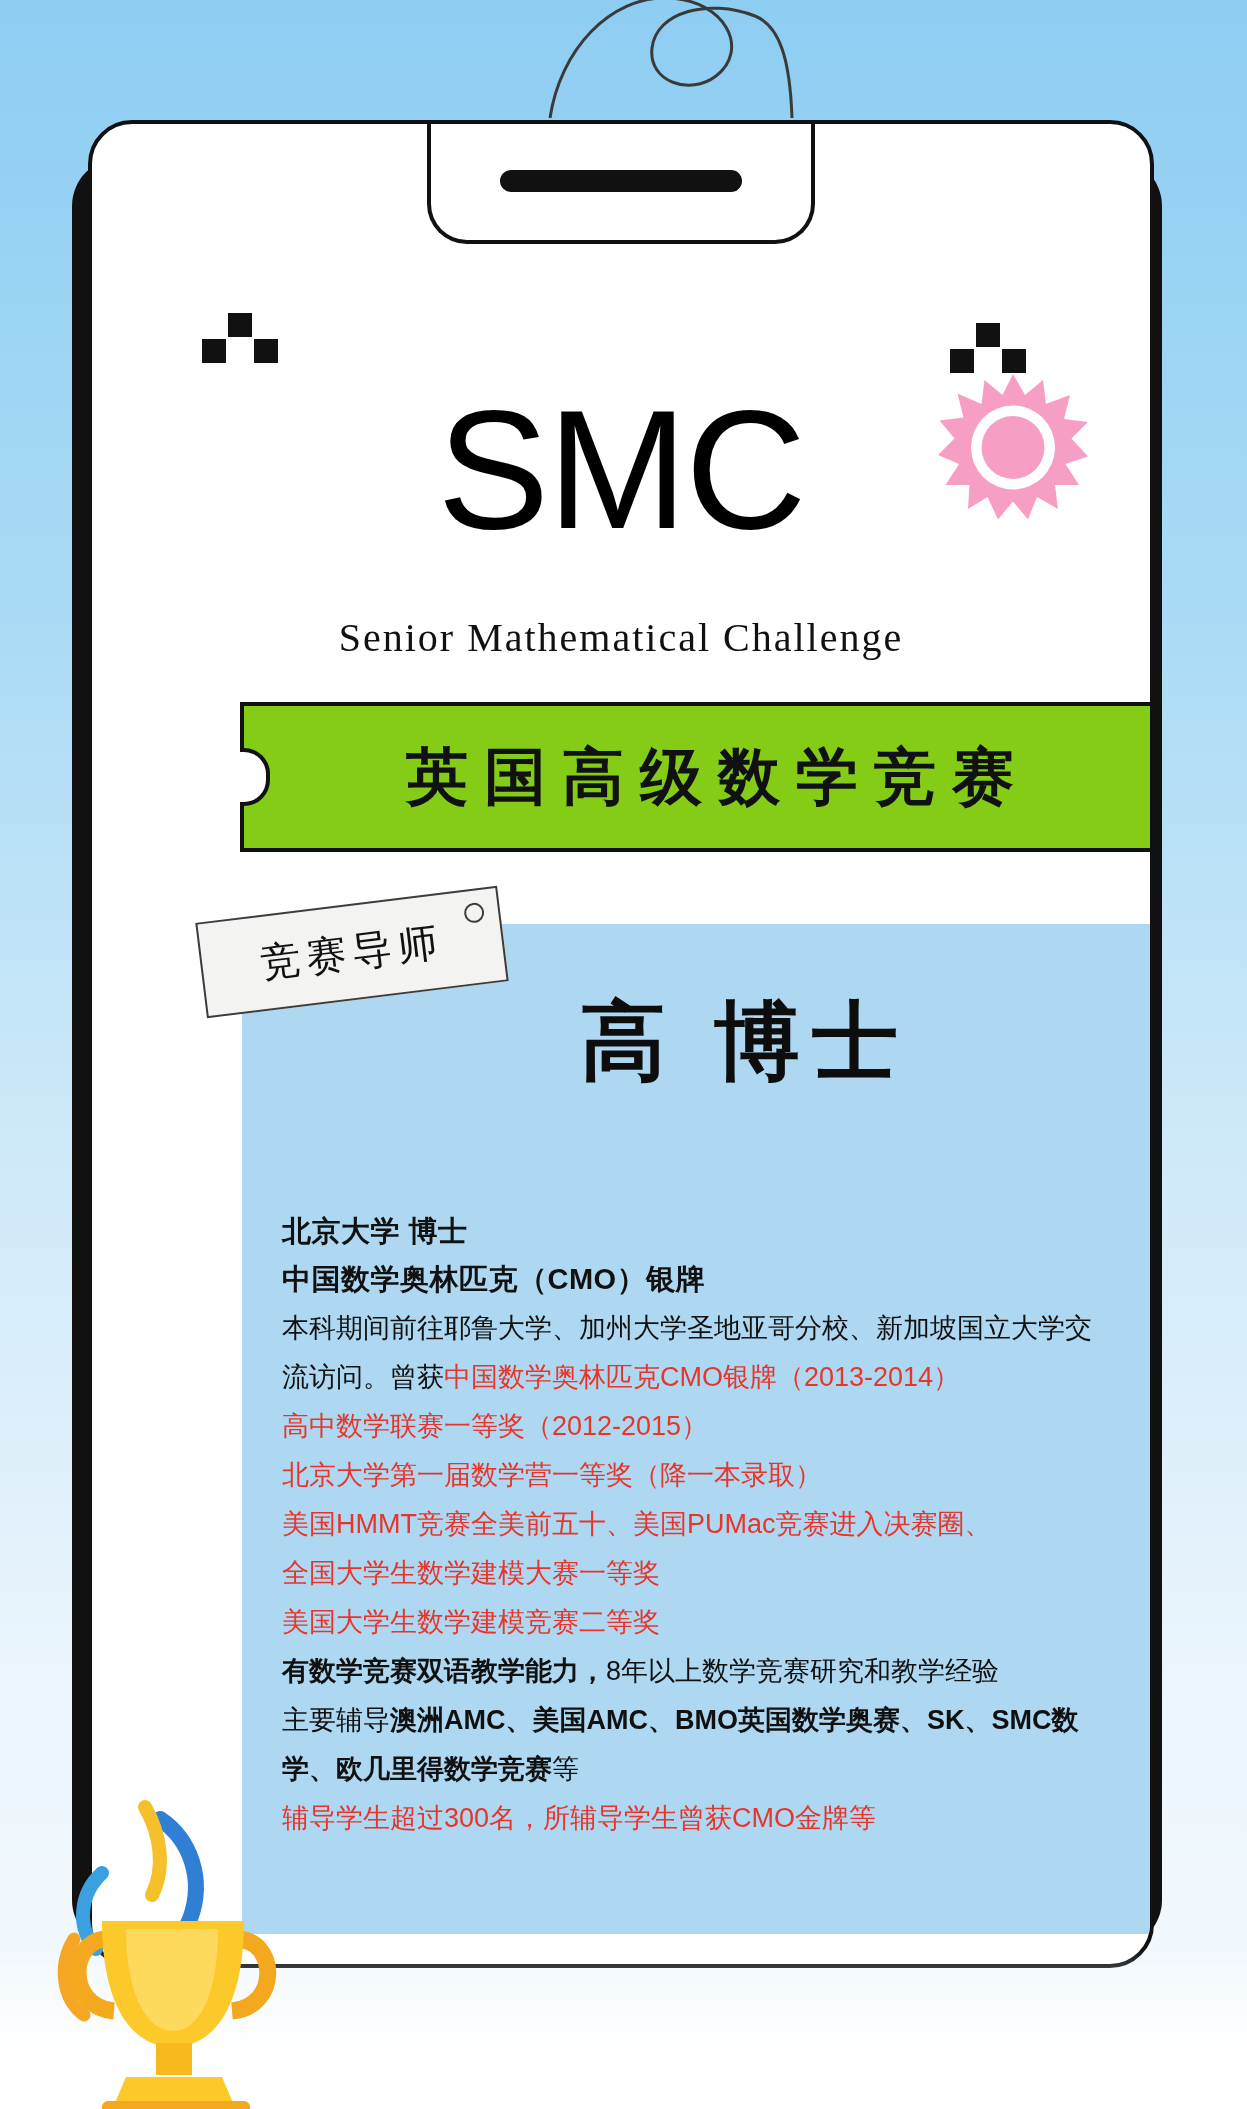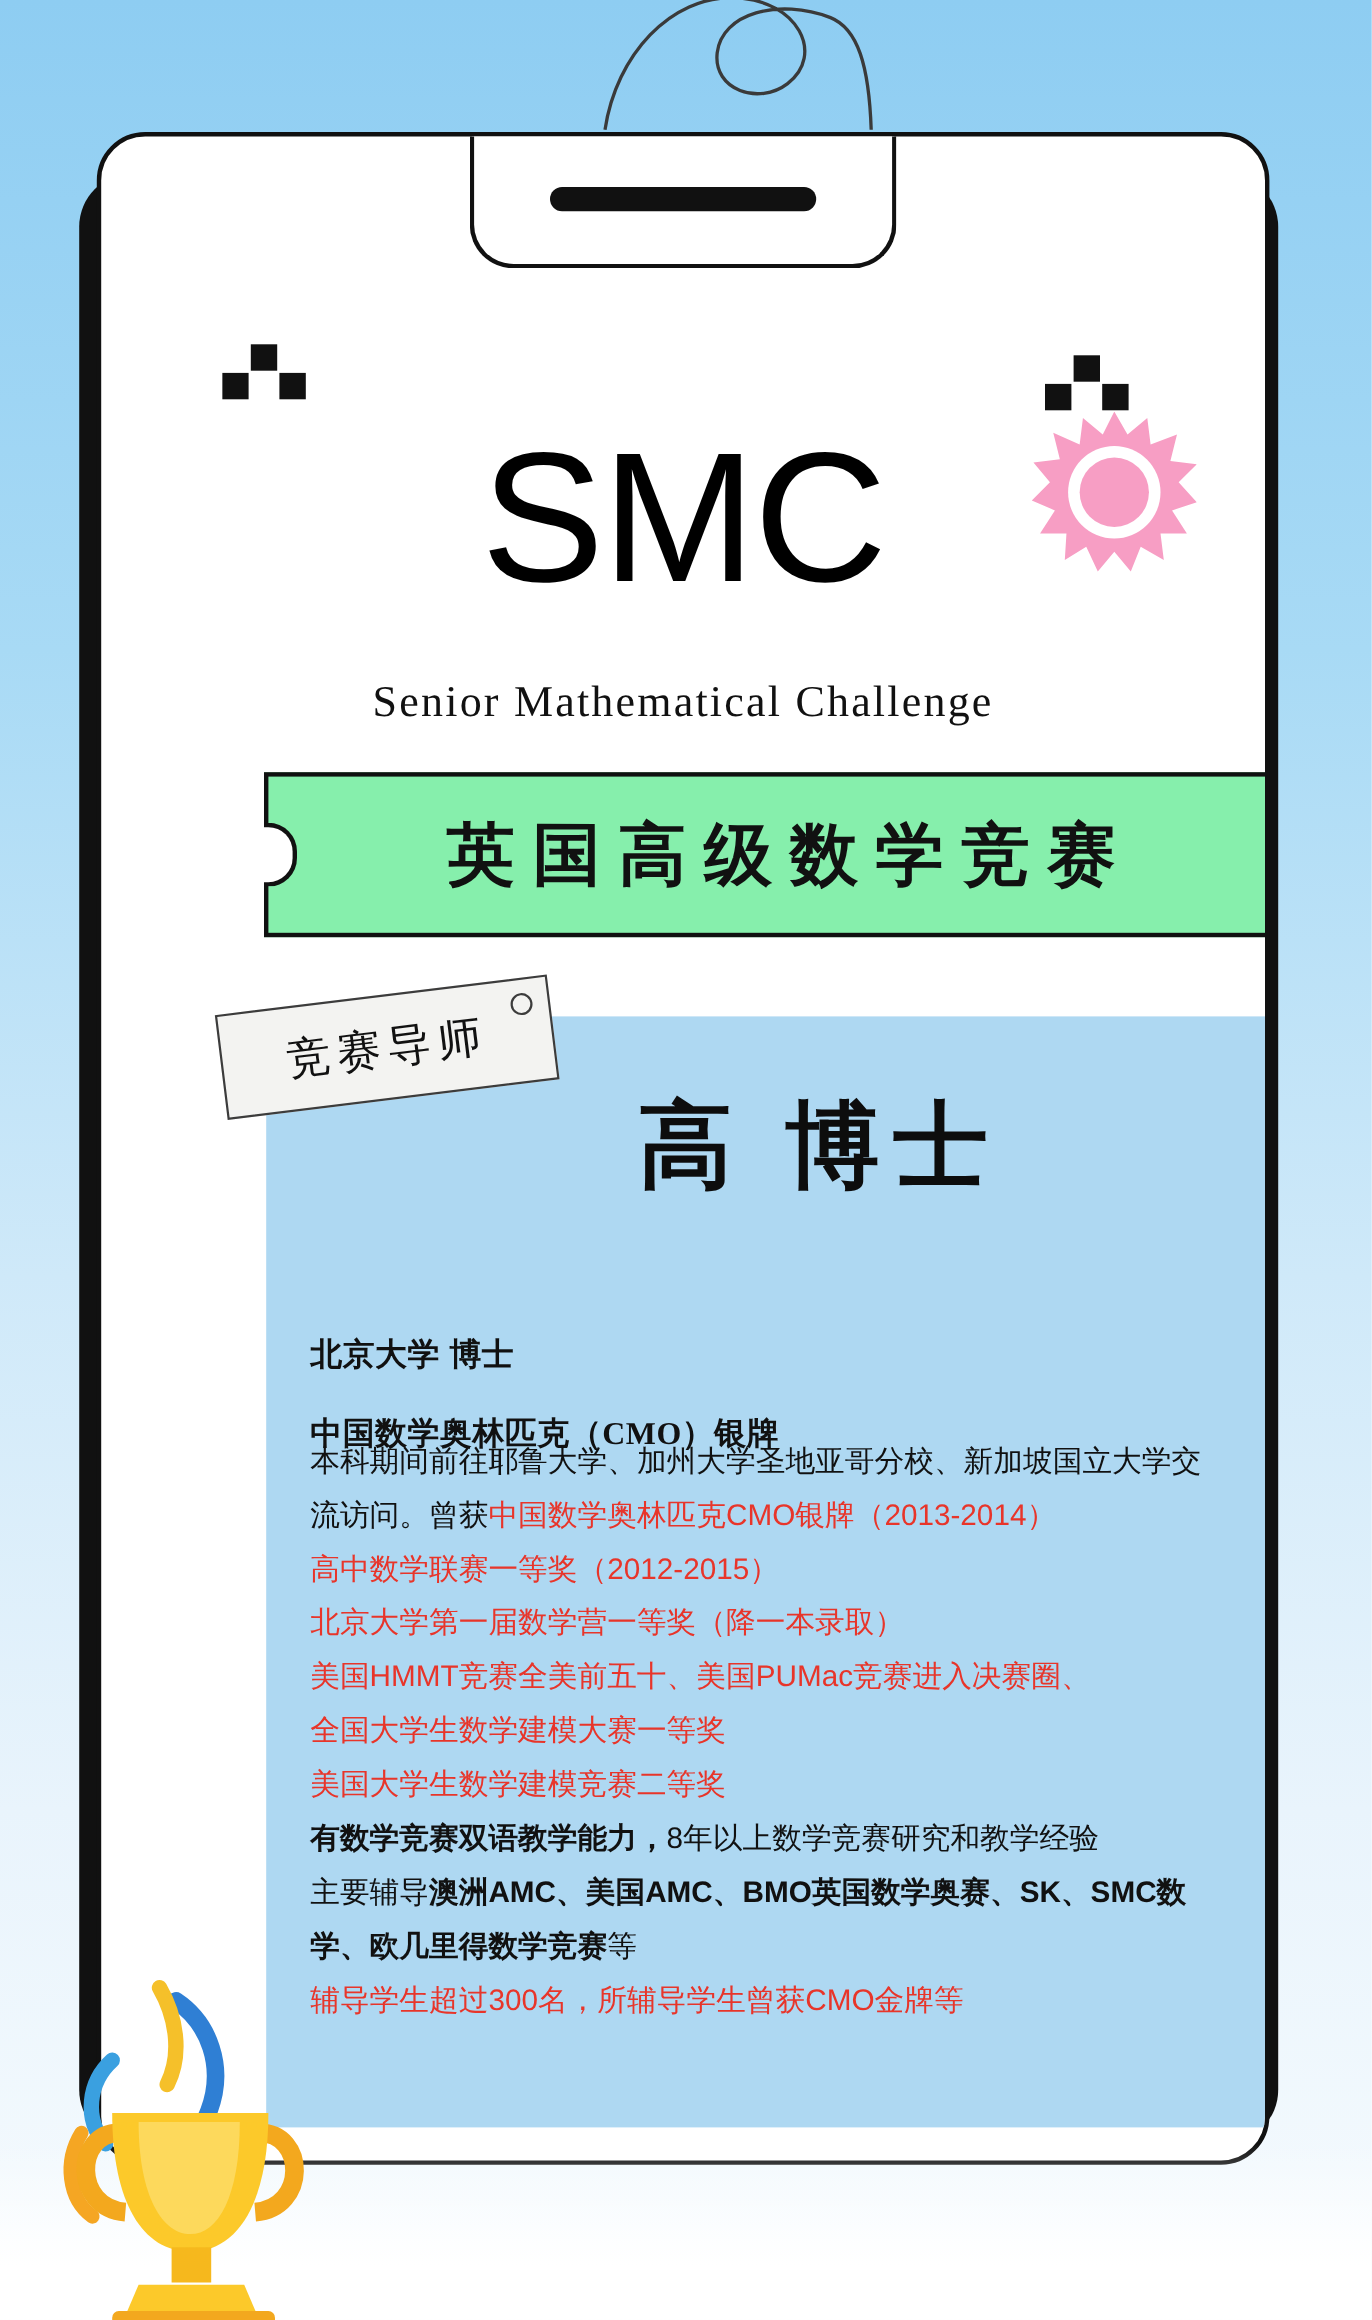--- a/index.html
+++ b/index.html
@@ -111,21 +111,21 @@
     font-family: "Liberation Serif", serif;
   }
 
   
   .ribbon {
     position: absolute;
     left: 148px;
     top: 578px;
     width: 940px;
     height: 150px;
-    background: #86efac;
+    background: #84cc16;
     border: 4px solid #111111;
     box-sizing: border-box;
     display: flex;
     align-items: center;
     justify-content: center;
   }
   .ribbon-text {
     font-size: 62px;
     letter-spacing: 16px;
     font-weight: 700;
@@ -202,21 +202,21 @@
   .cred {
     position: absolute;
     left: 40px;
     font-size: 29px;
     font-weight: 700;
     color: #111111;
     letter-spacing: 0.5px;
     margin-top: 48px;
   }
   .cred-1 { top: 240px; }
-  .cred-2 { top: 312px; font-family: Liberation Serif, serif; }
+  .cred-2 { top: 288px; }
 
   .bio {
     position: absolute;
     left: 40px;
     top: 380px;
     width: 862px;
     font-size: 27px;
     line-height: 49px;
     color: #111111;
   }

